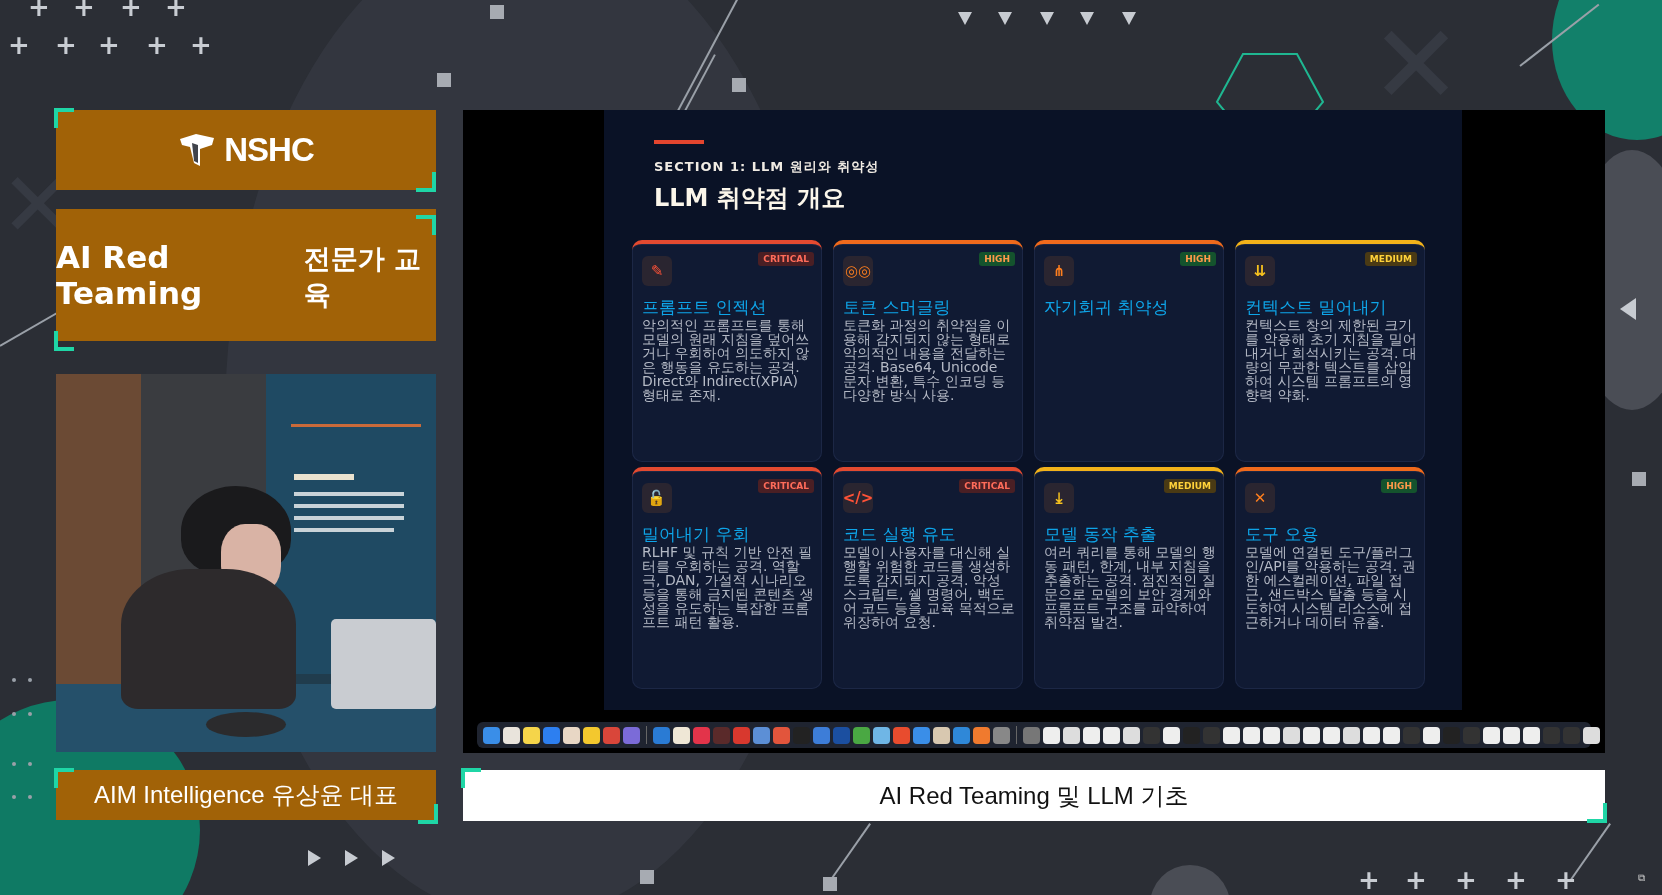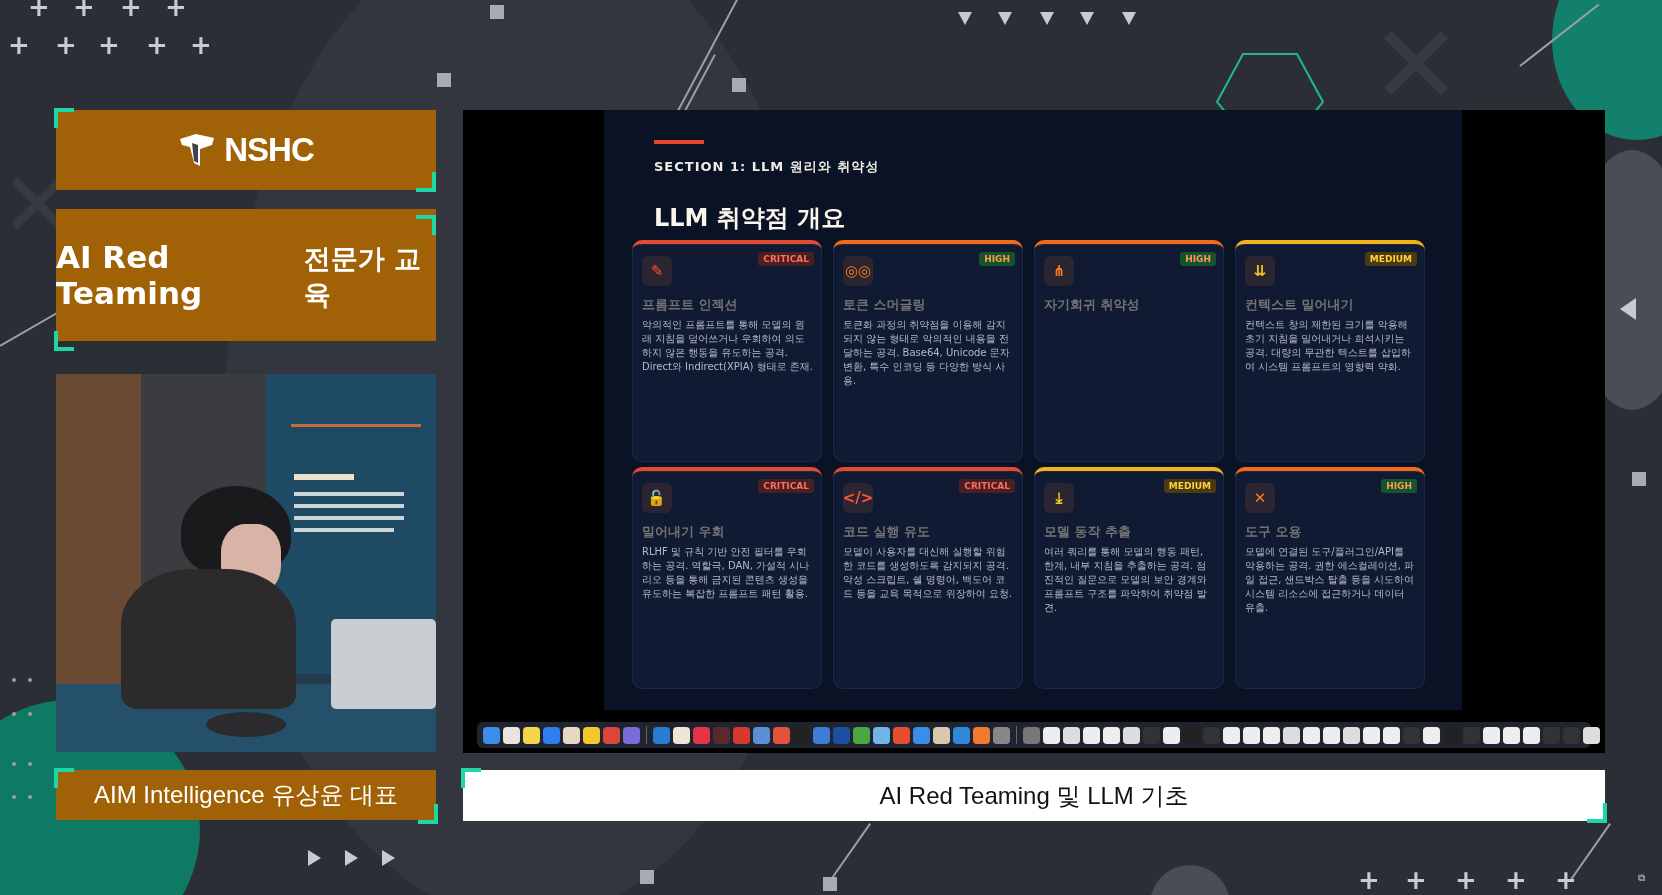--- a/index.html
+++ b/index.html
@@ -35,26 +35,26 @@
   .title-line2 { font-weight: bold; font-size: 27px; color: #fff; margin-top: 4px; }
   .video-panel { left: 56px; top: 374px; width: 380px; height: 378px; overflow: hidden; background: #203c4d; }
   .speaker-panel { left: 56px; top: 770px; width: 380px; height: 50px; display: flex; align-items: center; justify-content: center; }
   .speaker-text { font-family: "Liberation Sans", sans-serif; font-size: 24px; color: #fff; }
 
   
   .slide-frame { position: absolute; left: 463px; top: 110px; width: 1142px; height: 643px; background: #000; }
   .slide { position: absolute; left: 141px; top: 0; width: 858px; height: 600px; background: #0a1226; }
   .slide-rule { position: absolute; left: 50px; top: 30px; width: 50px; height: 4px; background: #e4452e; }
   .section-label { position: absolute; left: 50px; top: 48px; font-weight: bold; font-size: 13px; letter-spacing: 1px; color: #f0ebe3; }
-  .slide-title { position: absolute; left: 50px; top: 72px; font-weight: bold; font-size: 24px; color: #fbf6ea; margin-top: 20px; }
+  .slide-title { position: absolute; left: 50px; top: 72px; font-weight: bold; font-size: 24px; color: #fbf6ea; }
   .card { position: absolute; width: 190px; height: 222px; background: #101a33; border-radius: 10px; border-top: 4px solid; box-shadow: 0 0 0 1px #1c2745 inset; }
   .card-icon { position: absolute; left: 10px; top: 12px; width: 30px; height: 30px; background: #2a2530; border-radius: 6px; display: flex; align-items: center; justify-content: center; font-size: 15px; font-weight: bold; }
   .badge { position: absolute; right: 8px; top: 8px; font-size: 9px; font-weight: bold; padding: 2px 5px; border-radius: 3px; }
-  .card-title { position: absolute; left: 10px; top: 52px; font-size: 13px; font-weight: bold; color: #737373; }
-  .card-desc { position: absolute; left: 10px; top: 74px; width: 172px; font-size: 10px; line-height: 14px; color: #b5bac6; }
+  .card-title { position: absolute; left: 10px; top: 52px; font-size: 17px; font-weight: normal; color: #0ea5e9; }
+  .card-desc { position: absolute; left: 10px; top: 74px; width: 172px; font-size: 14px; line-height: 14px; color: #b5bac6; }
   .sev-critical { border-top-color: #e34a30; }
   .sev-high { border-top-color: #f06a1c; }
   .sev-medium { border-top-color: #f2b21a; }
   .badge-critical { background: #4a1f24; color: #ff6c5a; }
   .badge-high { background: #14532d; color: #ff9a4a; }
   .badge-medium { background: #4a3a14; color: #ffd23a; }
   .ic-critical { color: #ff5237; }
   .ic-high { color: #ff7f1e; }
   .ic-medium { color: #f7c21e; }
 

